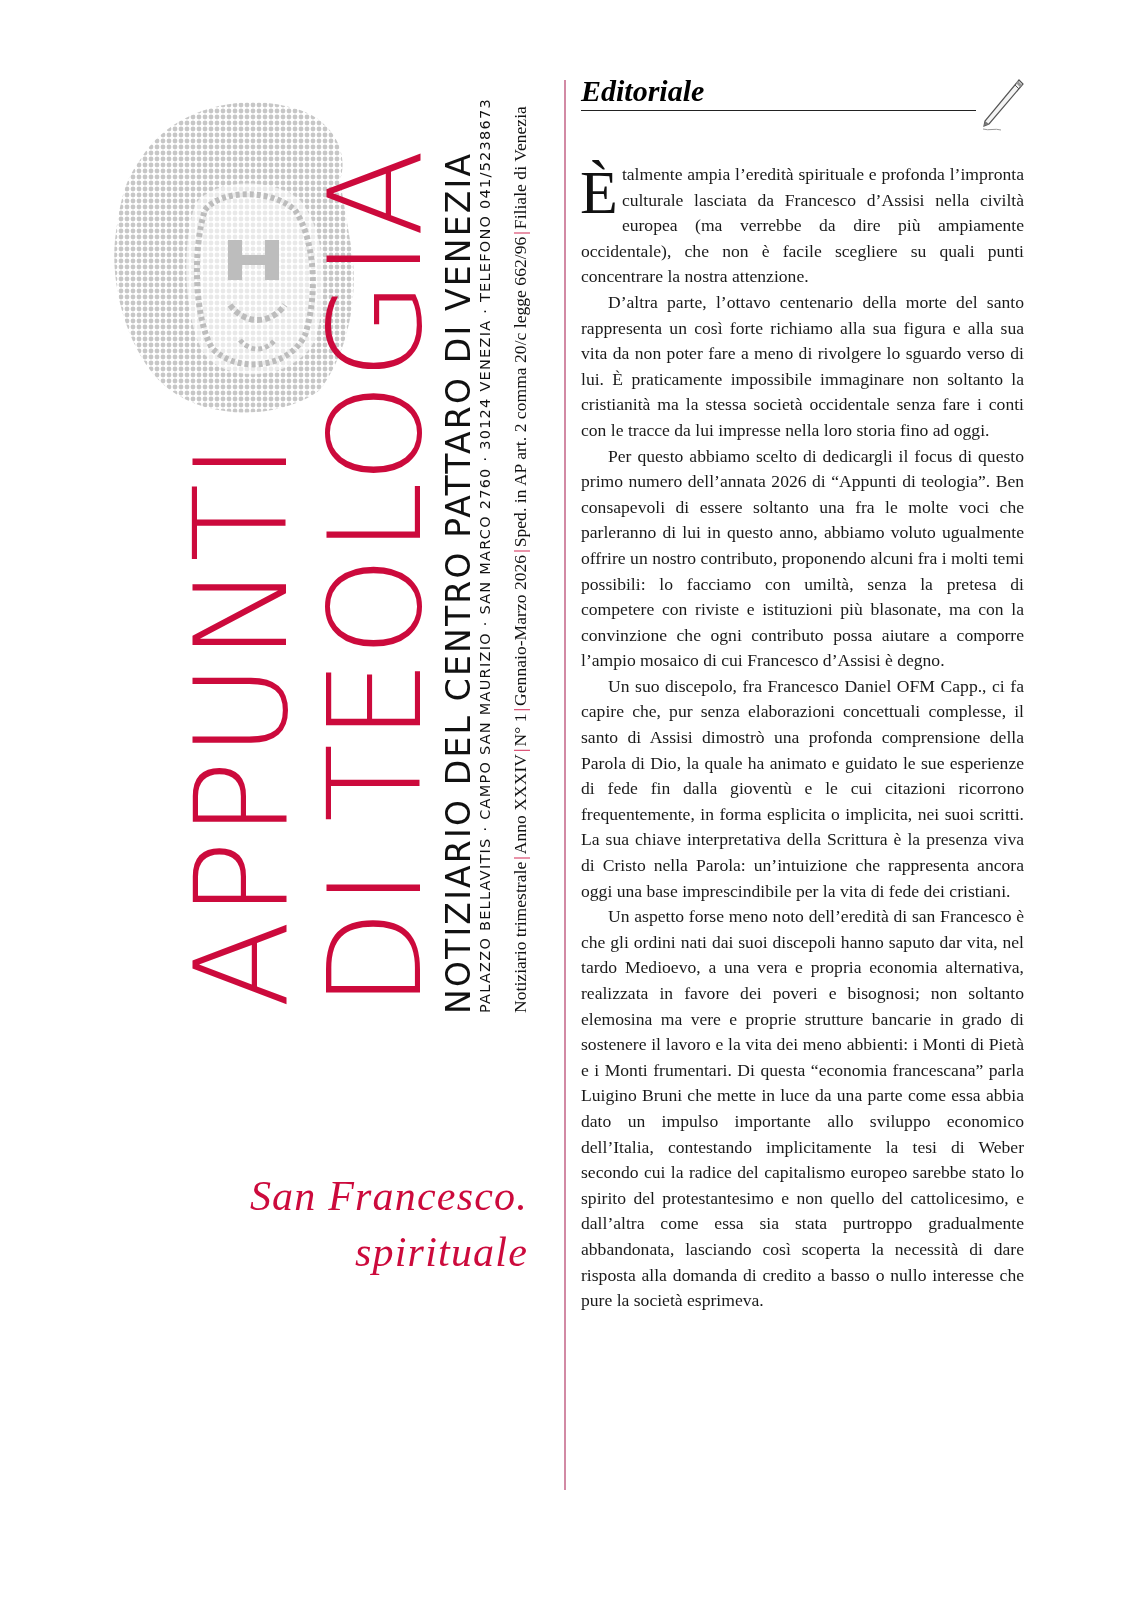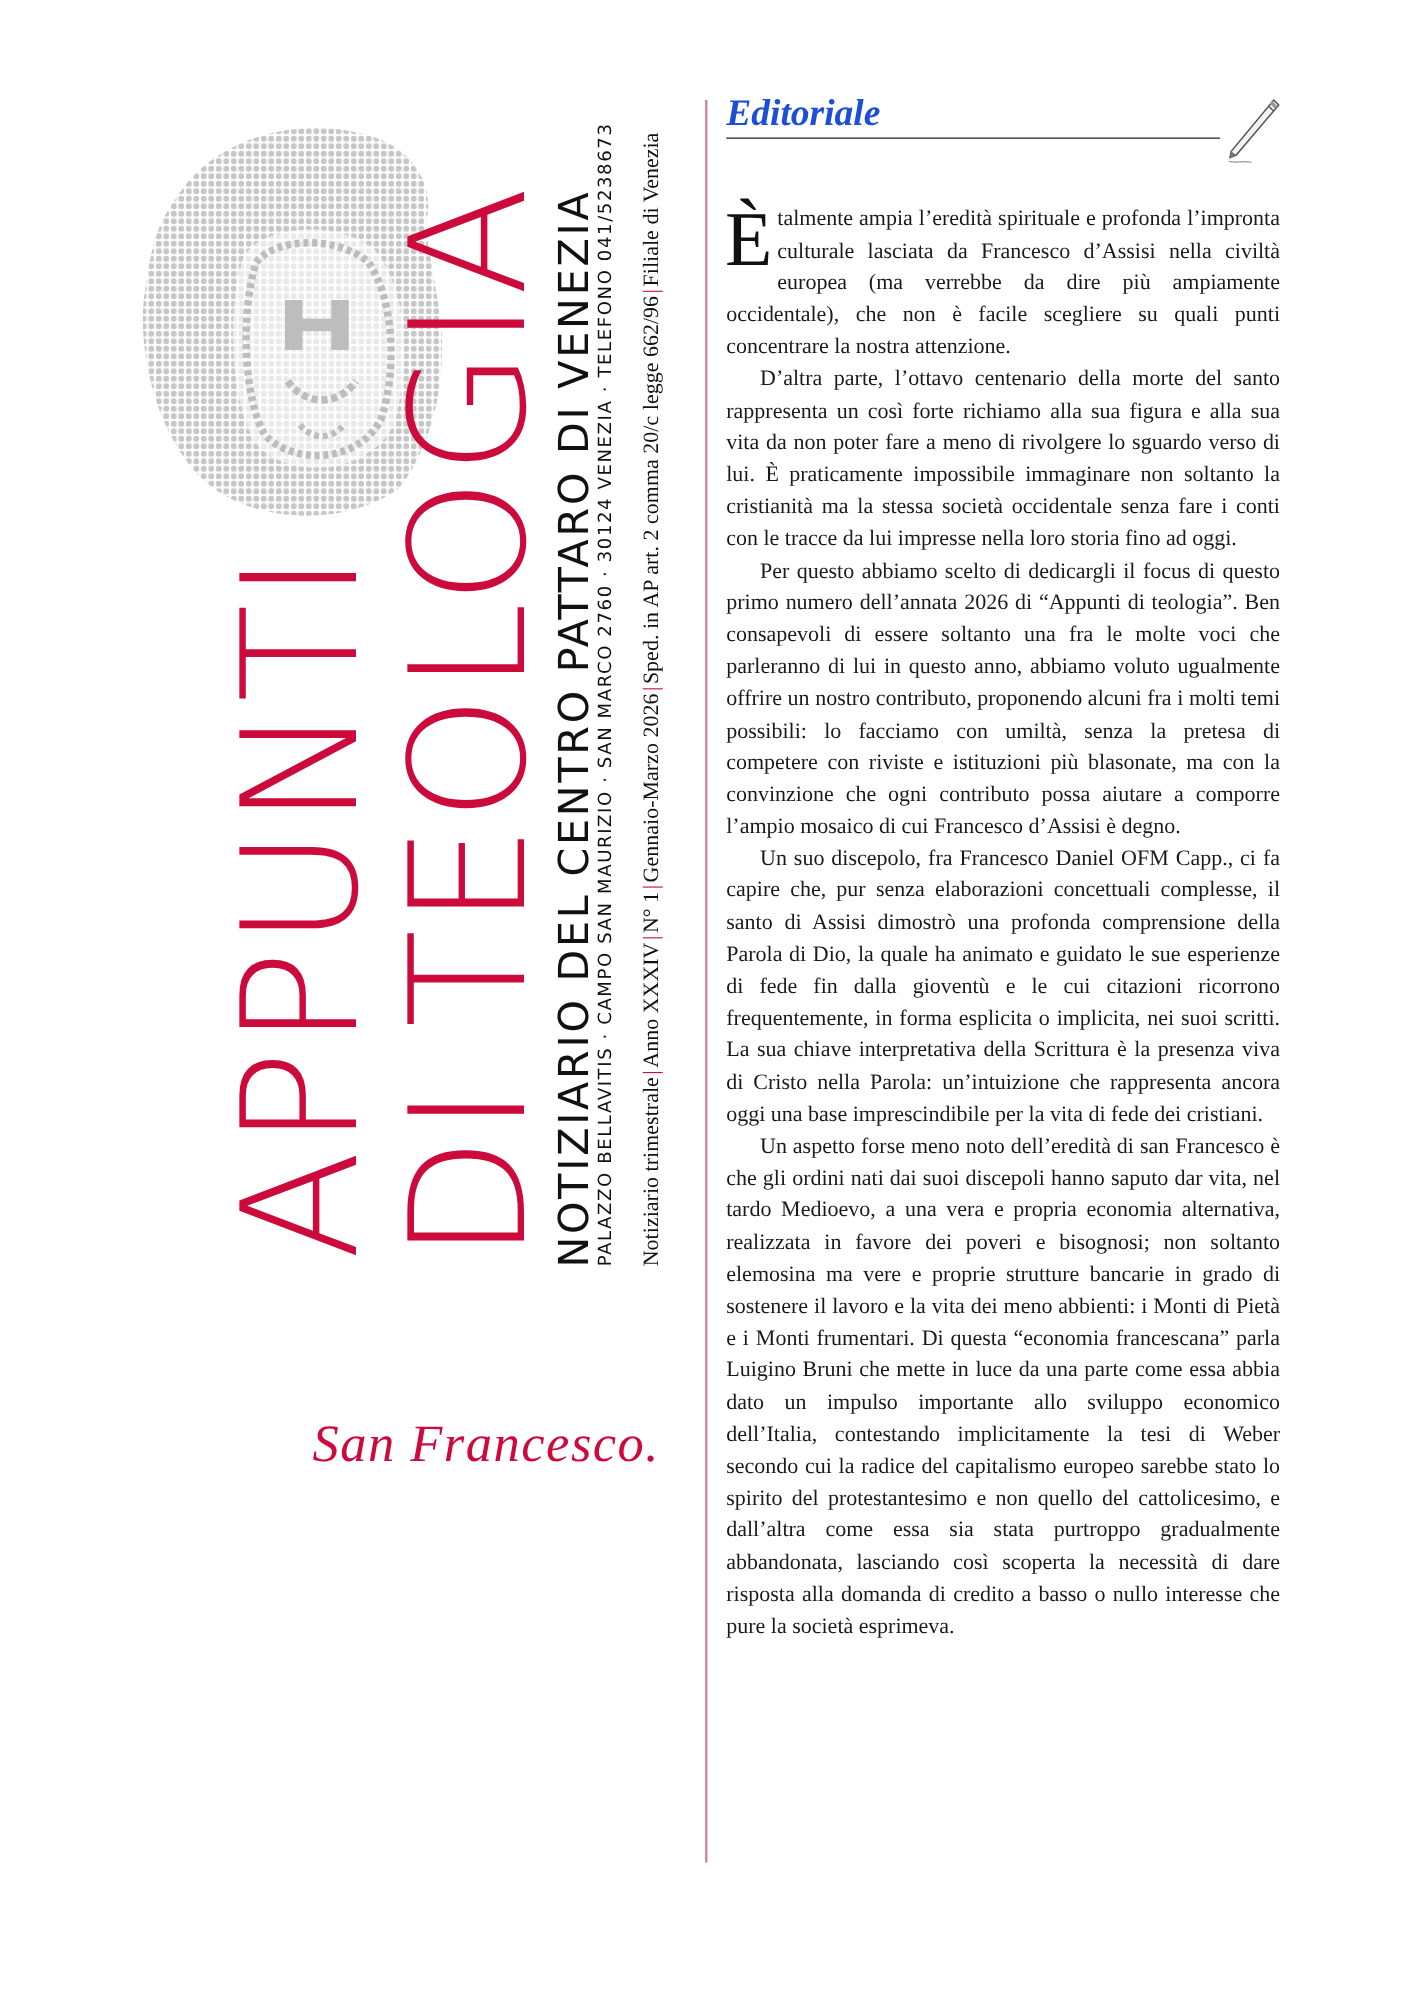--- a/index.html
+++ b/index.html
@@ -17,29 +17,29 @@
   .mh-line1 { left: 178px; top: 1008px; font-size: 128px; letter-spacing: 3px; -webkit-text-stroke: 0px; }
   .mh-line2 { left: 312px; top: 1008px; font-size: 128px; letter-spacing: 3px; }
 
   .mh-sub { font-family: "DejaVu Sans", sans-serif; color: #111; font-weight: 400; line-height: 1; }
   .mh-notiziario { left: 442px; top: 1014px; font-size: 33px; letter-spacing: 2.2px; }
   .mh-address { left: 478px; top: 1013px; font-size: 14.5px; letter-spacing: 1.25px; }
   .mh-info { left: 512px; top: 1013px; font-family: "Liberation Serif", serif; font-size: 17.5px; color: #111; line-height: 1; letter-spacing: 0.05px; }
   .mh-info .sep { color: #cc0a3c; padding: 0 2px; }
 
   
-  .headline { position: absolute; right: 603px; top: 1128px; text-align: right; color: #cc0a3c; font-family: "Liberation Serif", serif; font-style: italic; font-size: 42px; line-height: 56px; letter-spacing: 1.2px; }
+  .headline { position: absolute; right: 603px; top: 1168px; text-align: right; color: #cc0a3c; font-family: "Liberation Serif", serif; font-style: italic; font-size: 42px; line-height: 56px; letter-spacing: 1.2px; }
   .headline div { white-space: nowrap; }
 
   
   .divider { position: absolute; left: 564px; top: 80px; width: 1.5px; height: 1410px; background: #d28aa4; }
 
   
   .ed-head { position: absolute; left: 581px; top: 72px; width: 395px; }
-  .ed-title { font-family: "Liberation Serif", serif; font-style: italic; font-weight: bold; font-size: 30px; line-height: 38px; color: #1d4ed8; }
+  .ed-title { font-family: "Liberation Serif", serif; font-style: italic; font-weight: bold; font-size: 30px; line-height: 38px; color: #000000; }
   .ed-rule { height: 1px; background: #222; margin-top: 0; width: 395px; }
   .pen { position: absolute; left: 975px; top: 76px; width: 50px; height: 58px; }
 
   .article { position: absolute; left: 581px; top: 162px; width: 443px; font-family: "Liberation Serif", serif; font-size: 17.6px; line-height: 25.6px; color: #1a1a1a; text-align: justify; }
   .article p { margin: 0; text-indent: 27px; }
   .article p.first { text-indent: 0; }
   .dropcap { float: left; font-size: 62px; line-height: 48px; margin: 6px 4px 0 -1px; font-family: "Liberation Serif", serif; color: #111; }
 </style>
 </head>
 <body>
@@ -67,20 +67,21 @@
   <div class="rot mh-title mh-line2">DI TEOLOGIA</div>
   <div class="rot mh-sub mh-notiziario">NOTIZIARIO DEL CENTRO PATTARO DI VENEZIA</div>
   <div class="rot mh-sub mh-address">PALAZZO BELLAVITIS · CAMPO SAN MAURIZIO · SAN MARCO 2760 · 30124 VENEZIA · TELEFONO 041/5238673</div>
   <div class="rot mh-info">
     <span>Notiziario trimestrale</span><span class="sep">|</span><span>Anno XXXIV</span><span class="sep">|</span><span>N° 1</span><span class="sep">|</span><span>Gennaio-Marzo 2026</span><span class="sep">|</span><span>Sped. in AP art. 2 comma 20/c legge 662/96</span><span class="sep">|</span><span>Filiale di Venezia</span>
   </div>
 </div>
 
 <div class="headline">
   <div>San Francesco.</div>
+  <div>spirituale</div>
 </div>
 
 <div class="divider"></div>
 
 <div class="ed-head">
   <div class="ed-title">Editoriale</div>
   <div class="ed-rule"></div>
 </div>
 <div class="pen">
   <svg viewBox="0 0 50 58" width="50" height="58">

